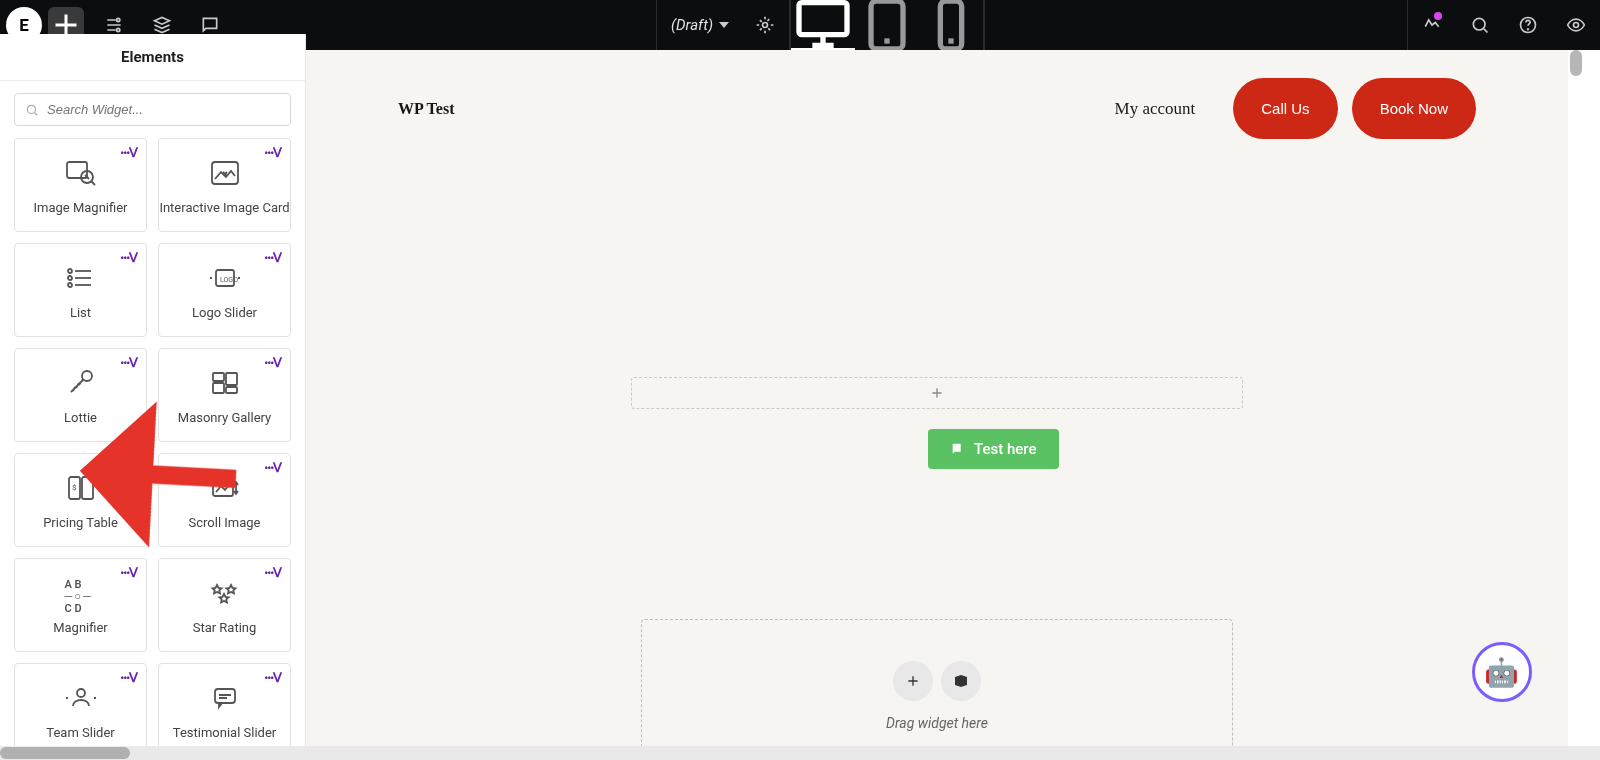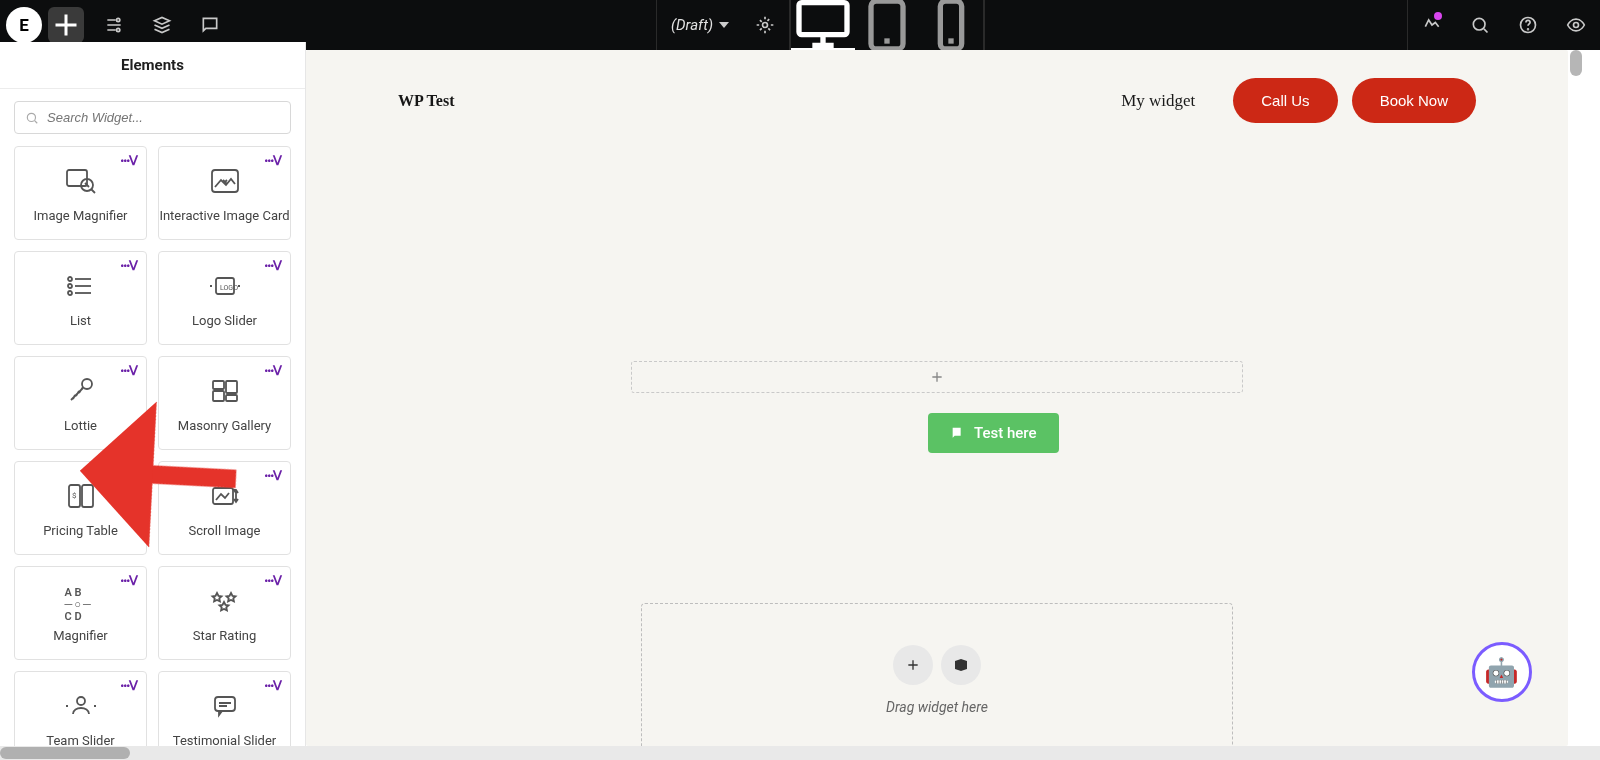--- a/index.html
+++ b/index.html
@@ -19,41 +19,41 @@
 .device-tabs { display:flex; border-left:1px solid #2a2a2a; border-right:1px solid #2a2a2a; }
 .device-btn { width:64px; height:50px; display:flex; align-items:center; justify-content:center; color:#999; }
 .device-btn.active { border-bottom:2px solid #fff; color:#fff; }
 .notif { position:relative; }
 .notif::after { content:''; position:absolute; top:12px; right:14px; width:8px; height:8px; border-radius:50%; background:#d946ef; }
 .publish { padding:0 22px; height:50px; display:flex; align-items:center; font-weight:500; color:#3a0a47; font-size:15px; }
 .publish-area { background:#e9a6f7; display:flex; align-items:center; }
 .pub-caret { width:38px; display:flex; align-items:center; justify-content:center; border-left:1px solid rgba(0,0,0,.1); height:50px; }
 
 
-.sidebar { position:absolute; top:42px; left:0; width:306px; bottom:14px; background:#fff; border-right:1px solid #e6e6e6; display:flex; flex-direction:column; }
+.sidebar { position:absolute; top:34px; left:0; width:306px; bottom:14px; background:#fff; border-right:1px solid #e6e6e6; display:flex; flex-direction:column; }
 .sb-title { text-align:center; font-weight:700; font-size:15px; color:#1f1f1f; padding:14px 0; border-bottom:1px solid #ececec; }
 .search-wrap { padding:12px 14px; }
 .search { display:flex; align-items:center; border:1px solid #d8d8d8; border-radius:4px; padding:8px 10px; gap:8px; color:#999; font-size:13px; }
 .search input { border:none; outline:none; flex:1; font-style:italic; font-size:13px; color:#666; }
 .grid { display:grid; grid-template-columns:1fr 1fr; gap:11px; padding:0 14px 14px; overflow-y:auto; }
 .widget { border:1px solid #e1e1e1; border-radius:4px; height:94px; position:relative; display:flex; flex-direction:column; align-items:center; justify-content:center; gap:10px; cursor:grab; }
 .widget .icon { height:34px; display:flex; align-items:center; justify-content:center; color:#555; }
 .widget .icon svg, .widget .icon .sym { width:32px; height:28px; stroke:#555; fill:none; stroke-width:1.8; }
 .widget .lbl { font-size:13px; color:#444; }
 .brand-mark { position:absolute; top:6px; right:8px; font-size:13px; font-weight:700; color:#6b21a8; user-select:none; }
 .brand-mark .dots { color:#6b21a8; letter-spacing:-1px; font-size:11px; }
 .pull-tab { position:absolute; top:370px; left:306px; width:16px; height:56px; background:#fff; border:1px solid #e6e6e6; border-left:none; border-radius:0 6px 6px 0; display:flex; align-items:center; justify-content:center; color:#888; font-size:10px; }
 
 
 .canvas { position:absolute; top:50px; left:306px; right:32px; bottom:14px; background:#f6f5f1; border-radius:2px; }
 .page-head { display:flex; align-items:center; padding:28px 92px 18px; }
 .page-title { font-size:16px; font-weight:700; color:#161616; font-family:Georgia, serif; }
 .head-spacer { flex:1; }
 .acct { font-size:17px; color:#1a1a1a; margin-right:24px; font-family:Georgia, serif; }
-.pill { background:#cc2815; color:#fff; padding:14px 28px; border-radius:999px; font-size:15px; font-weight:500; margin-left:14px; font-family:Arial, sans-serif; }
+.pill { background:#cc2815; color:#fff; padding:22px 28px; border-radius:999px; font-size:15px; font-weight:500; margin-left:14px; font-family:Arial, sans-serif; }
 
 .add-strip { margin:220px auto 0; width:612px; height:32px; border:1px dashed #c9c9c9; border-radius:3px; display:flex; align-items:center; justify-content:center; color:#888; }
 .click-here { margin:20px 0 0 622px; display:inline-flex; align-items:center; gap:8px; background:#5bc264; color:#fff; padding:11px 22px; border-radius:4px; font-size:15px; font-weight:500; }
 
 .drop-zone { margin:150px auto 0; width:592px; height:154px; border:1px dashed #bdbdbd; border-radius:4px; display:flex; flex-direction:column; align-items:center; justify-content:center; gap:14px; }
 .dz-btns { display:flex; gap:8px; }
 .dz-btn { width:40px; height:40px; border-radius:50%; background:#e8e8e8; display:flex; align-items:center; justify-content:center; color:#333; font-size:18px; }
 .dz-txt { font-style:italic; color:#666; font-size:14px; }
 
 .right-scroll { position:absolute; top:50px; right:16px; bottom:14px; width:14px; }
@@ -305,21 +305,21 @@
       <div class="lbl">Testimonial Slider</div>
     </div>
   </div>
 </div>
 <div class="pull-tab">◀</div>
 
 <div class="canvas">
   <div class="page-head">
     <div class="page-title">WP Test</div>
     <div class="head-spacer"></div>
-    <div class="acct">My widget</div>
+    <div class="acct">My account</div>
     <div class="pill">Call Us</div>
     <div class="pill">Book Now</div>
   </div>
 
   <div class="add-strip">
     <svg width="16" height="16" viewBox="0 0 24 24" stroke="#888" stroke-width="2">
         <path d="M12 5v14M5 12h14"></path>
       </svg>
   </div>
   <div class="click-here">

